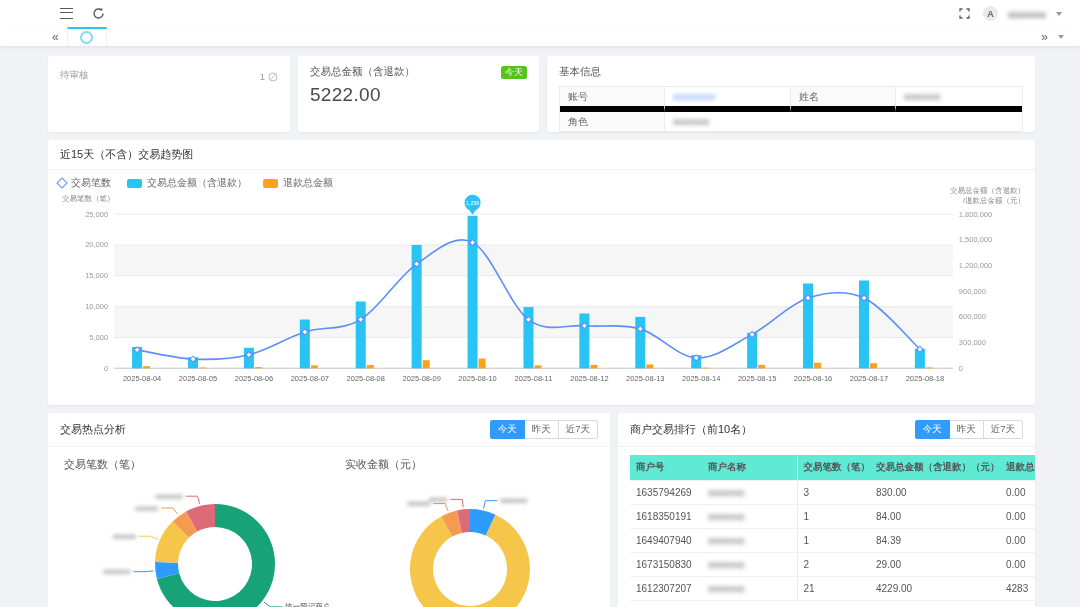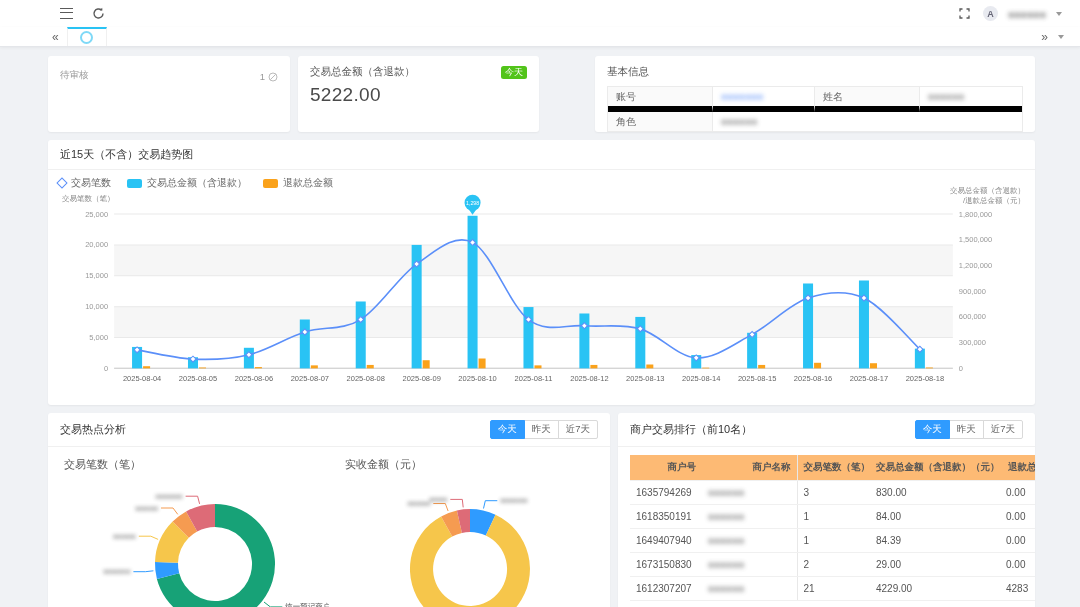--- a/index.html
+++ b/index.html
@@ -23,21 +23,21 @@
   .tab-collapse,.tab-more{display:flex;align-items:center;color:#666;font-size:12px;padding:0 8px;cursor:pointer;}
   .tab-active{width:38px;border-left:1px solid #f0f0f0;border-right:1px solid #f0f0f0;border-top:2px solid #29c3f4;
               display:flex;align-items:center;justify-content:center;background:#fff;cursor:pointer;}
   .tab-ring{width:9px;height:9px;border-radius:50%;border:2px solid #7fd9f7;}
   .tab-spacer{flex:1;}
   
   .content{padding:9px 45px 0 48px;}
   .row{display:flex;gap:8px;}
   .card{background:#fff;border-radius:3px;box-shadow:0 1px 2px rgba(0,0,0,.05);}
   .stat-card{height:76px;padding:9px 12px;box-sizing:border-box;}
-  .c1{flex:0 0 242px;} .c2{flex:0 0 241px;} .c3{flex:1;margin-left:48px;}
+  .c1{flex:0 0 242px;} .c2{flex:0 0 241px;} .c3{flex:1;}
   .stat-head{display:flex;align-items:center;justify-content:space-between;}
   .stat-title{font-size:10.5px;color:#555;}
   .badge-dark{background:#36435c;border-radius:2.5px;width:20px;height:13px;display:flex;align-items:center;justify-content:center;}
   .badge-green{background:#52c41a;border-radius:2.5px;color:#fff;font-size:9px;padding:1px 4px;line-height:11px;}
   .stat-value{font-size:19px;color:#4a4a4a;margin-top:5px;letter-spacing:.3px;}
   .stat-foot{display:flex;align-items:flex-end;justify-content:space-between;margin-top:4px;font-size:9.5px;color:#999;}
   .foot-right{display:flex;align-items:center;gap:3px;}
   
   .info-table{display:grid;grid-template-columns:105px 1fr 105px 1fr;margin-top:7px;
               border:1px solid #ebebeb;font-size:10px;}
@@ -69,21 +69,21 @@
   .mini-btn:first-child{border-radius:2px 0 0 2px;margin-left:0;}
   .mini-btn:last-child{border-radius:0 2px 2px 0;}
   .mini-btn.active{background:#2f9bff;border-color:#2f9bff;color:#fff;position:relative;}
   .pies{display:flex;}
   .pie-block{width:50%;}
   .pie-title{font-size:11px;color:#555;padding:10px 0 0 16px;}
   .blurtxt{filter:blur(2.2px);opacity:.85;}
   
   .table-wrap{margin:8px 0 0 12px;overflow:hidden;}
   table.rank{border-collapse:collapse;table-layout:fixed;width:460px;font-size:10px;color:#555;}
-  table.rank th{background:#fdba74;font-weight:bold;color:#555;text-align:right;padding:6px 6px;
+  table.rank th{background:#5eead4;font-weight:bold;color:#555;text-align:left;padding:6px 6px;
                 border-bottom:1px solid #f0f0f0;white-space:nowrap;overflow:hidden;font-size:9.5px;}
   table.rank td{padding:6px 6px;border-bottom:1px solid #f0f0f0;white-space:nowrap;overflow:hidden;}
   table.rank .divcol{border-right:1px solid #e8e8e8;}
   svg text{font-family:"Liberation Sans","DejaVu Sans",sans-serif;}
 </style>
 </head>
 <body>
 
 <div class="navbar">
   <div class="nav-ic">

